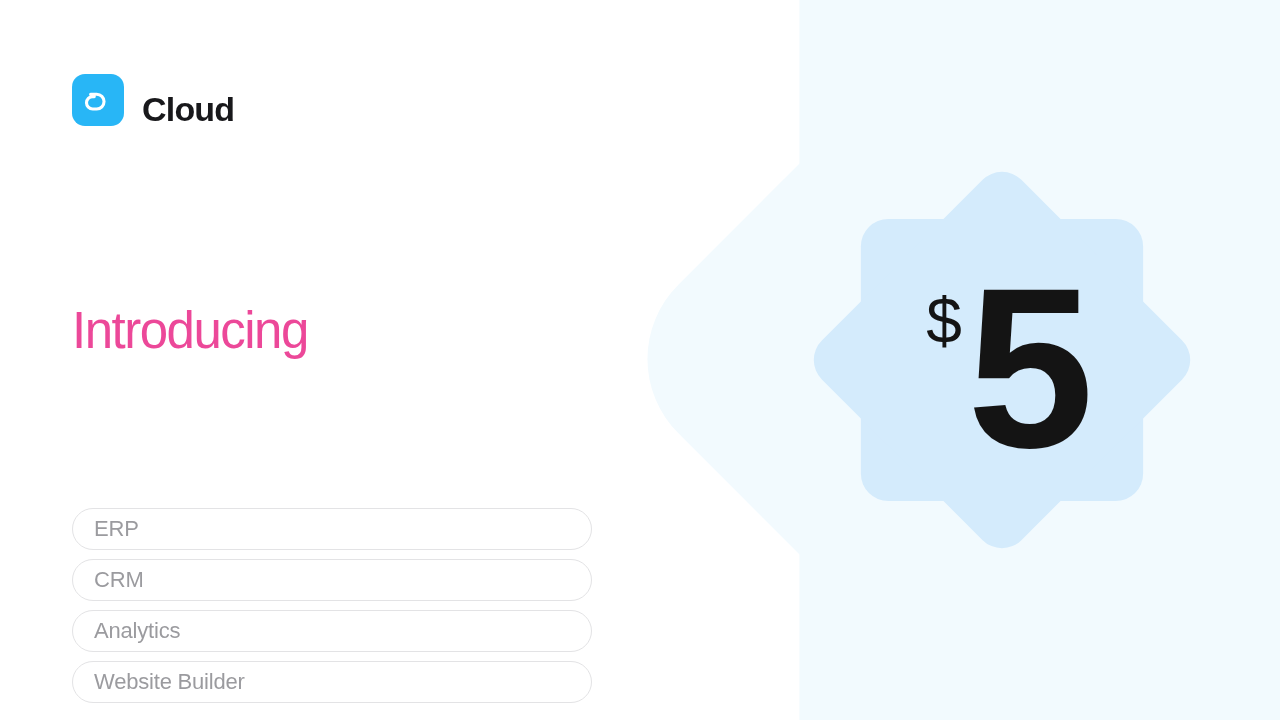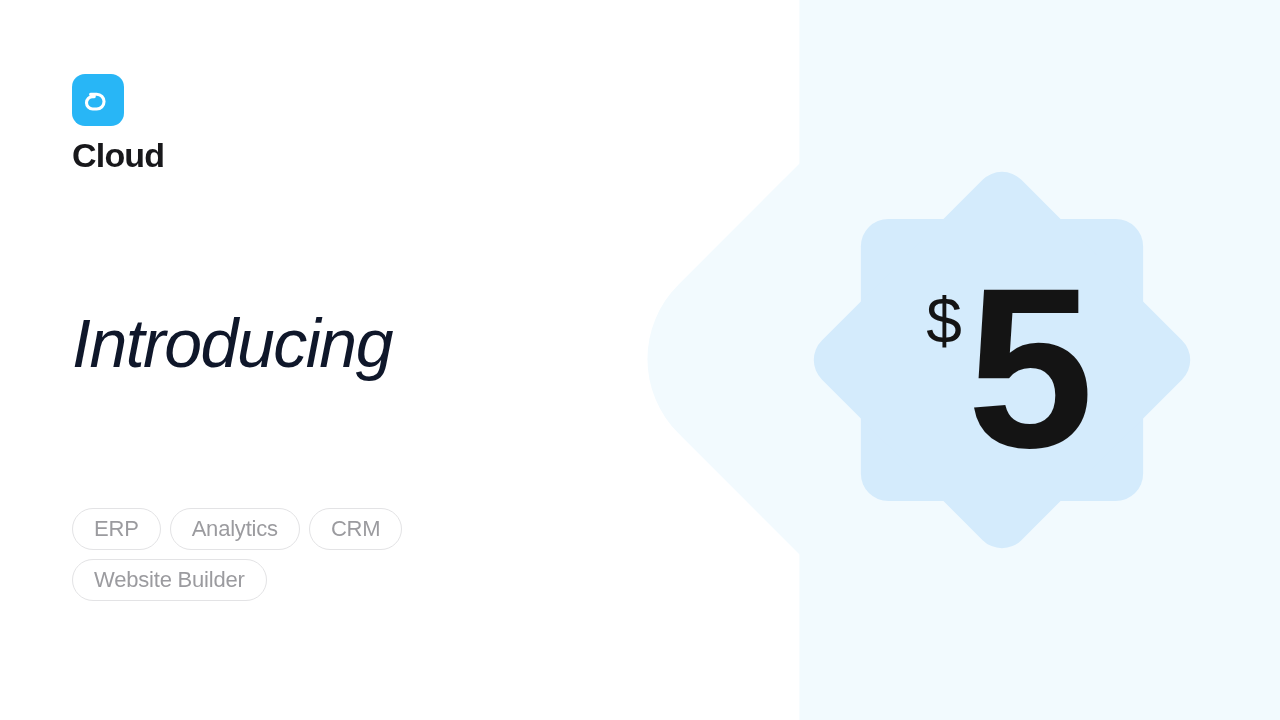--- a/index.html
+++ b/index.html
@@ -74,23 +74,22 @@
     line-height: 1;
     letter-spacing: -6px;
   }
 
   
   .logo {
     position: absolute;
     left: 72px;
     top: 74px;
     display: flex;
-    align-items: flex-start;
-    gap: 12px;
-    flex-direction: column;
+    align-items: flex-end;
+    gap: 18px;
   }
   .logo-mark {
     width: 52px;
     height: 52px;
     border-radius: 13px;
     background: #28B6F6;
     display: flex;
     align-items: center;
     justify-content: center;
     flex: none;
@@ -103,39 +102,39 @@
     letter-spacing: -0.8px;
     line-height: 1;
   }
 
   
   .headline {
     position: absolute;
     left: 72px;
     top: 242px;
     width: 560px;
-    font-size: 68px;
+    font-size: 51px;
     line-height: 110px;
     font-weight: 400;
-    color: #0f172a;
+    color: #ec4899;
     letter-spacing: -1.5px;
-    font-style: italic;
   }
   .headline .line { display: block; white-space: nowrap; }
   .headline .strong { font-weight: 700; }
 
   
   .tags {
     position: absolute;
     left: 72px;
     top: 508px;
     width: 520px;
     display: flex;
     flex-wrap: wrap;
     gap: 9px 9px;
+    flex-direction: column;
   }
   .tag {
     height: 42px;
     padding: 0 21px;
     border: 1px solid #E3E3E5;
     border-radius: 21px;
     background: #FFFFFF;
     color: #9B9B9F;
     font-size: 22px;
     line-height: 40px;
@@ -187,18 +186,18 @@
   </div>
 
   <h1 class="headline">
     <span class="line">
       <span>Introducing</span>
     </span>
   </h1>
 
   <div class="tags">
     <span class="tag">ERP</span>
+    <span class="tag">CRM</span>
     <span class="tag">Analytics</span>
-    <span class="tag">CRM</span>
     <span class="tag">Website Builder</span>
   </div>
 
 </div>
 
 </body></html>

